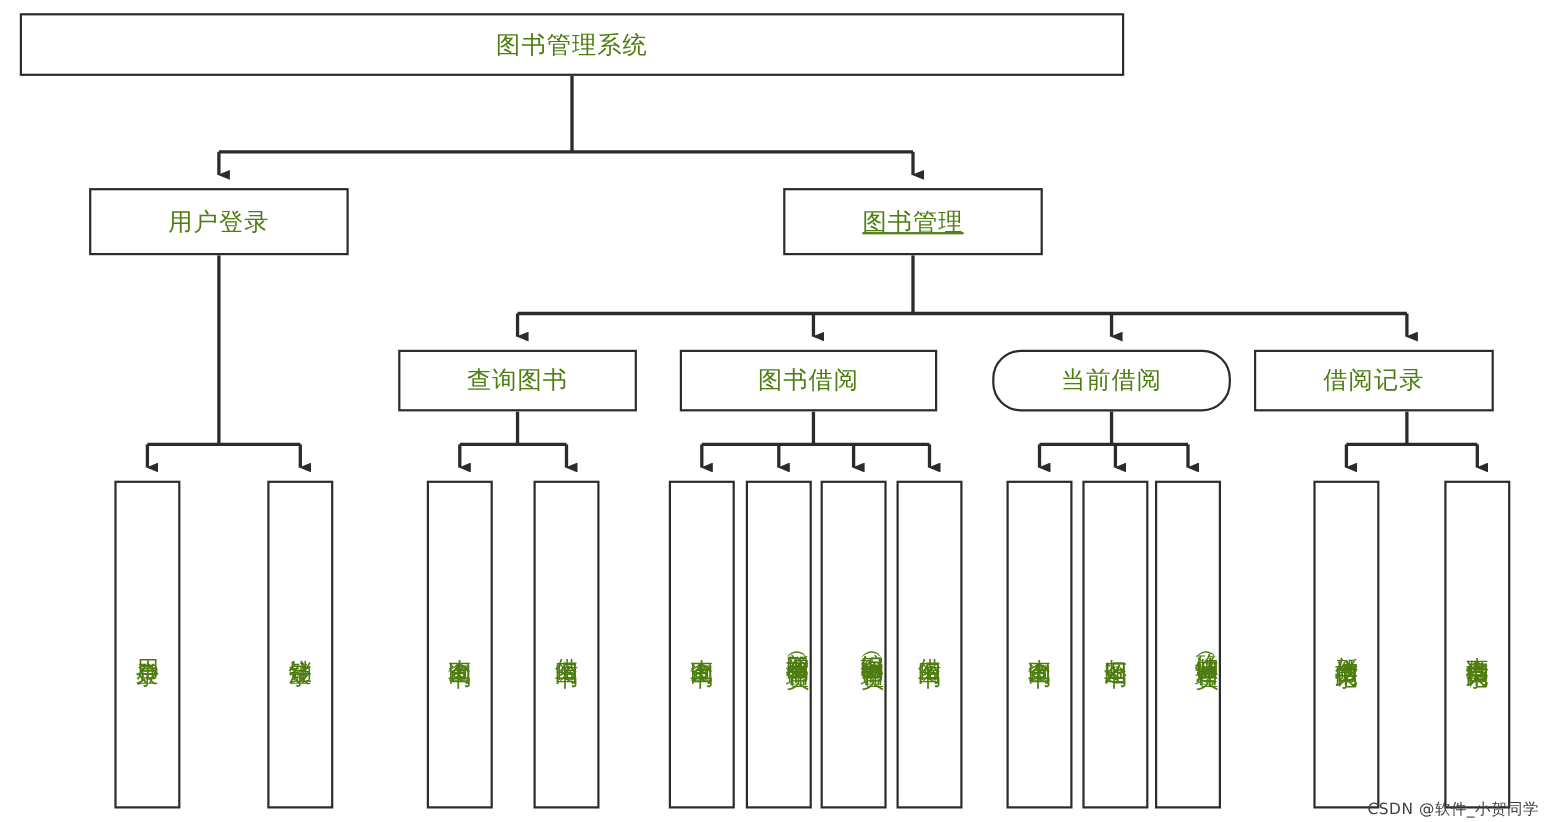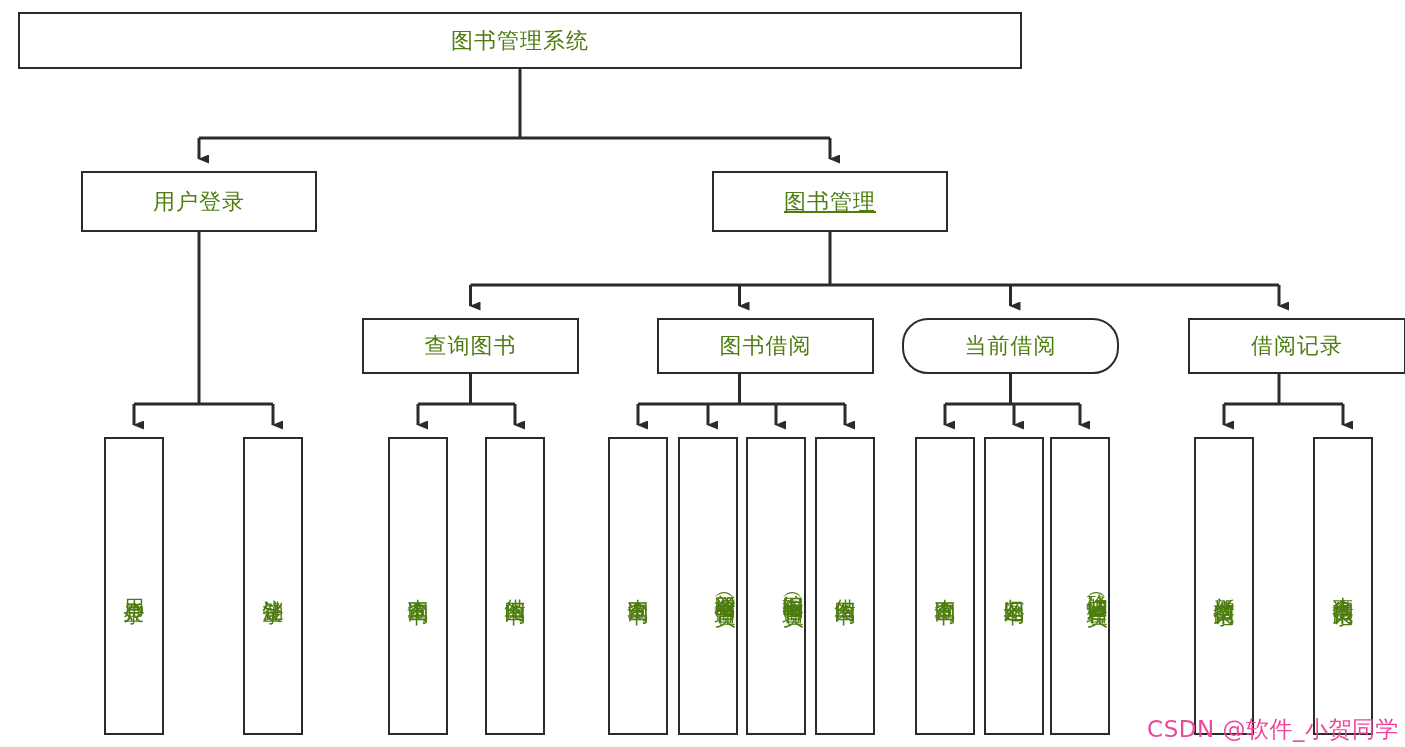--- a/index.html
+++ b/index.html
@@ -52,22 +52,22 @@
   .label {
     white-space: pre;
   }
   .vert .label {
     white-space: normal;
   }
   #watermark {
     position: absolute;
     right: 6px;
     bottom: 2px;
-    font-size: 23px;
-    color: #ec4899;
+    font-size: 14px;
+    color: #404040;
     letter-spacing: 0.5px;
     white-space: nowrap;
   }
 </style>
 </head>
 <body>
 
 <div id="canvas">
   <svg id="wires" viewBox="0 0 1405 747">
     <defs>
@@ -110,27 +110,27 @@
       </div>
       <div class="node horiz" style="left: 81px; top: 171px; width: 236px; height: 61px;">
         <span class="label">用户登录</span>
       </div>
       <div class="node horiz" style="left: 712px; top: 171px; width: 236px; height: 61px; text-decoration: underline;">
         <span class="label">图书管理</span>
       </div>
       <div class="node horiz" style="left: 362px; top: 318px; width: 217px; height: 56px;">
         <span class="label">查询图书</span>
       </div>
-      <div class="node horiz" style="left: 657px; top: 318px; width: 217px; height: 56px;">
+      <div class="node horiz" style="left: 618px; top: 318px; width: 234px; height: 56px;">
         <span class="label">图书借阅</span>
       </div>
       <div class="node horiz" style="left: 902px; top: 318px; width: 217px; height: 56px; border-radius: 26px;">
         <span class="label">当前借阅</span>
       </div>
-      <div class="node horiz" style="left: 1188px; top: 318px; width: 218px; height: 56px; text-align: center;">
+      <div class="node horiz" style="left: 1140px; top: 318px; width: 218px; height: 56px; text-align: center;">
         <span class="label">借阅记录</span>
       </div>
       <div class="node vert" style="left: 104px; top: 437px; width: 60px; height: 298px;">
         <span class="label">用户登录</span>
       </div>
       <div class="node vert" style="left: 243px; top: 437px; width: 60px; height: 298px;">
         <span class="label">注销登录</span>
       </div>
       <div class="node vert" style="left: 388px; top: 437px; width: 60px; height: 298px;">
         <span class="label">查询图书</span>

